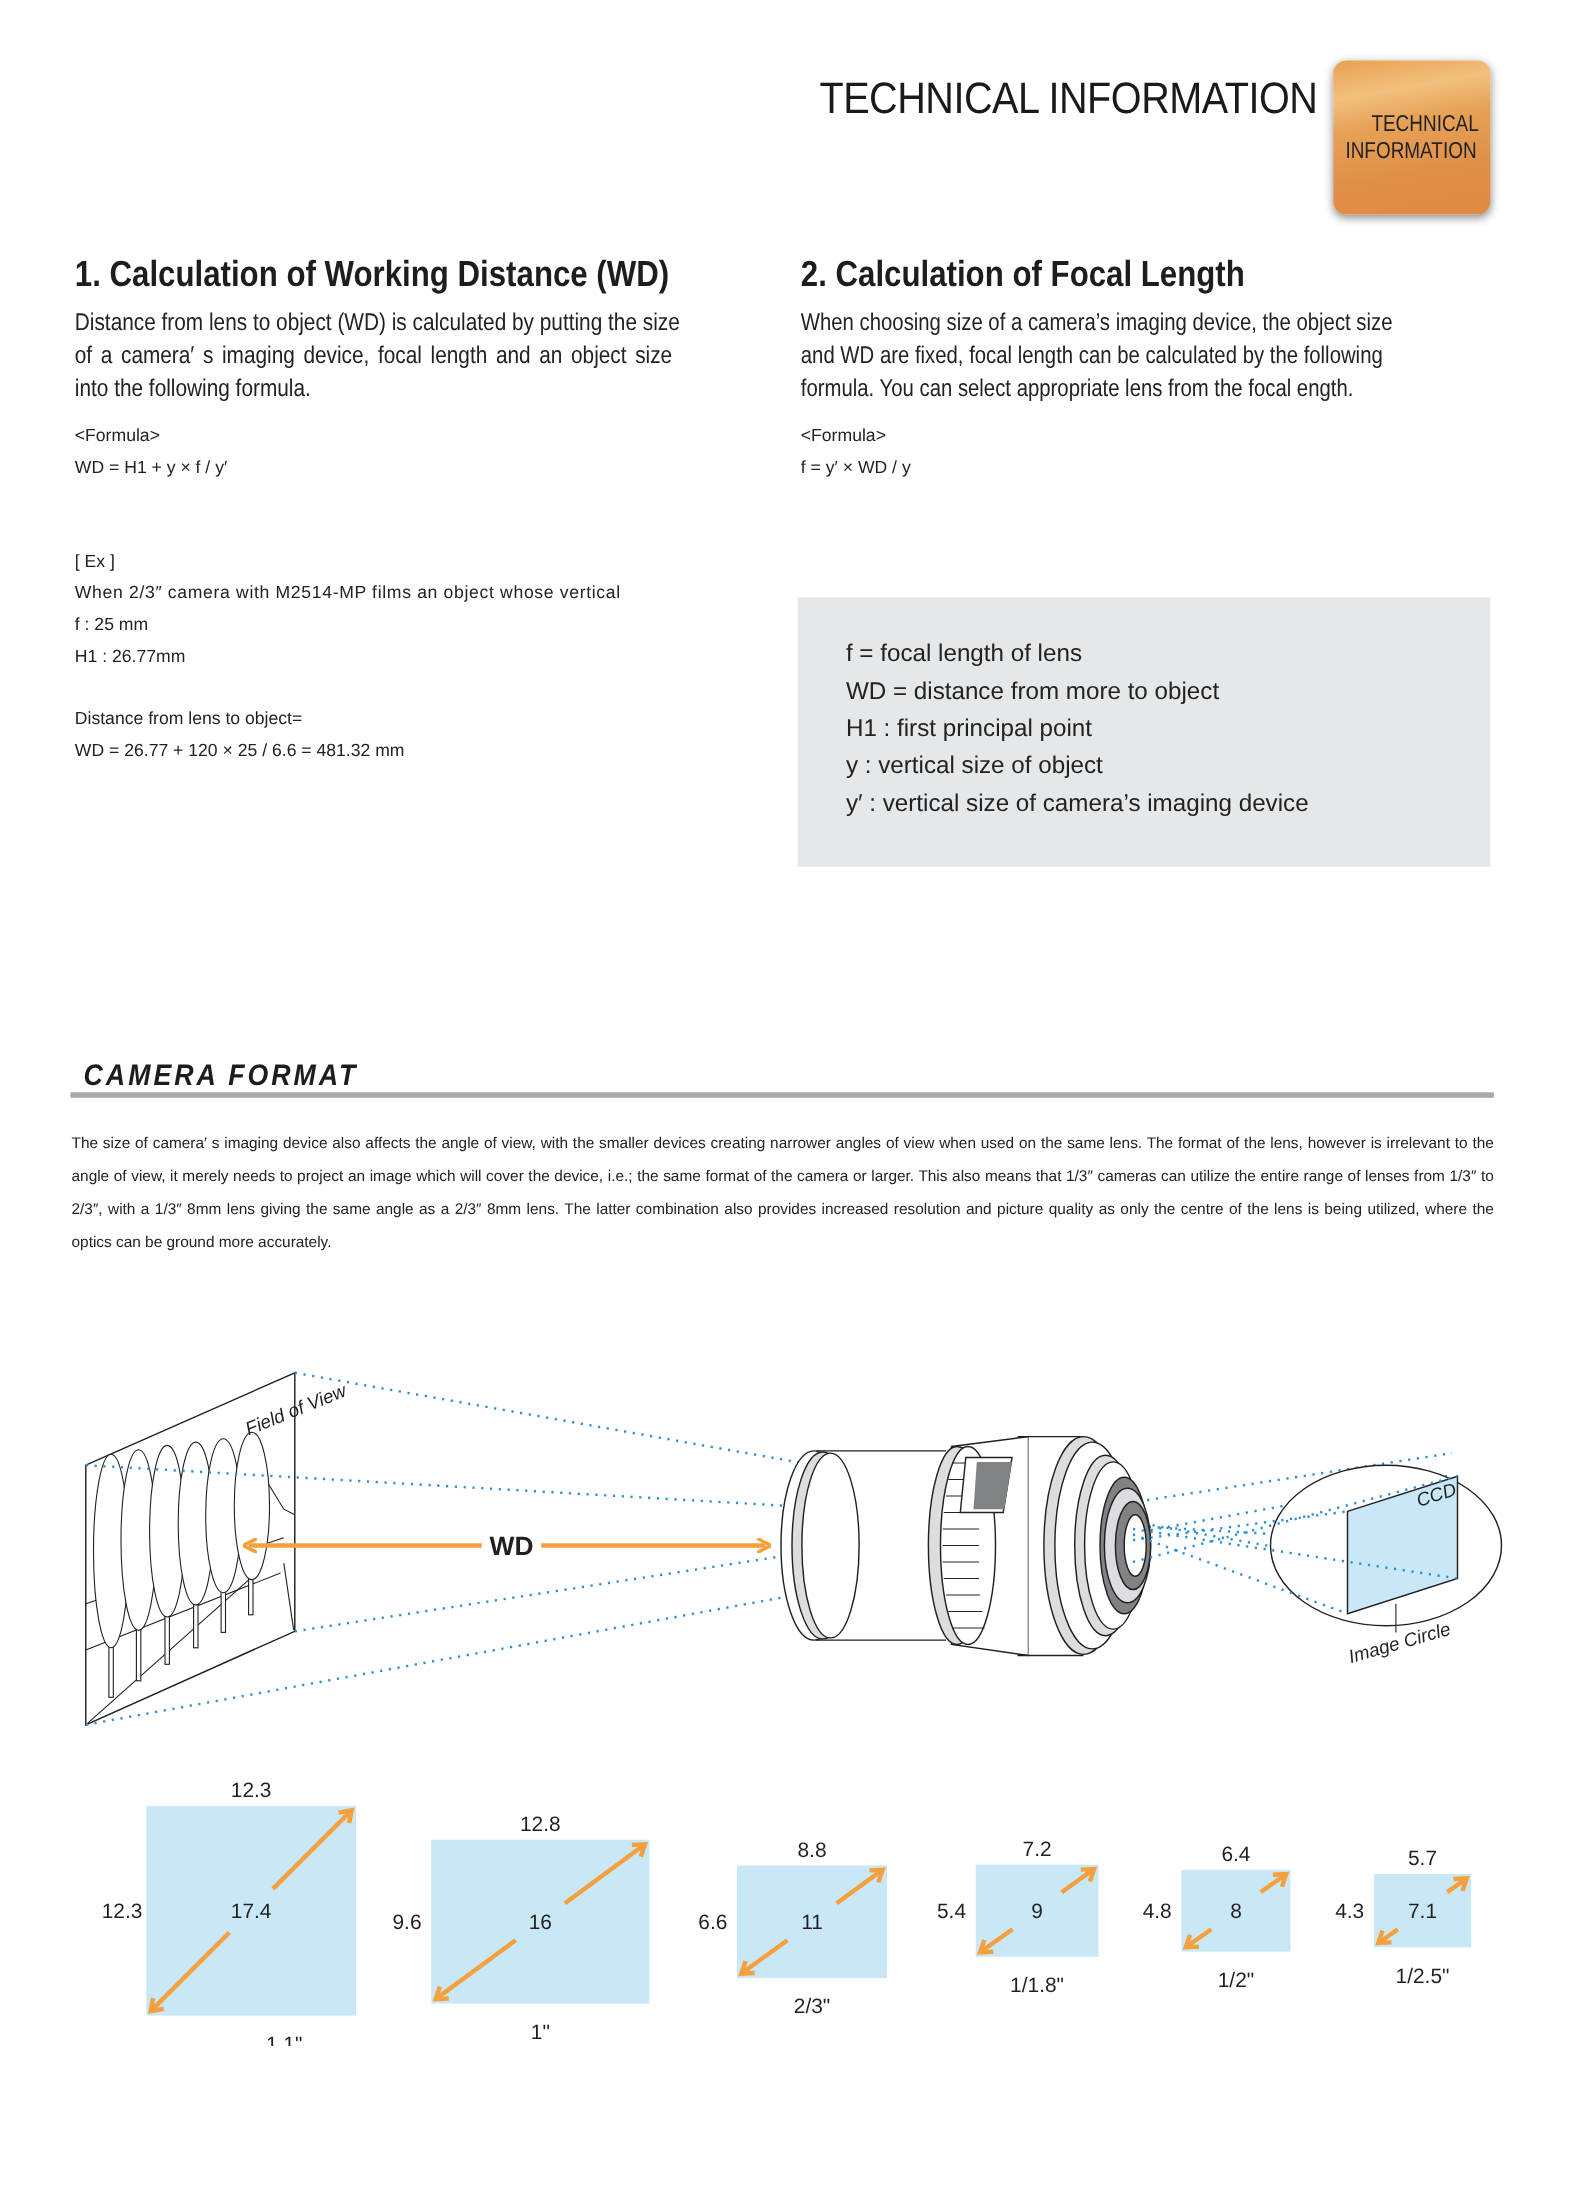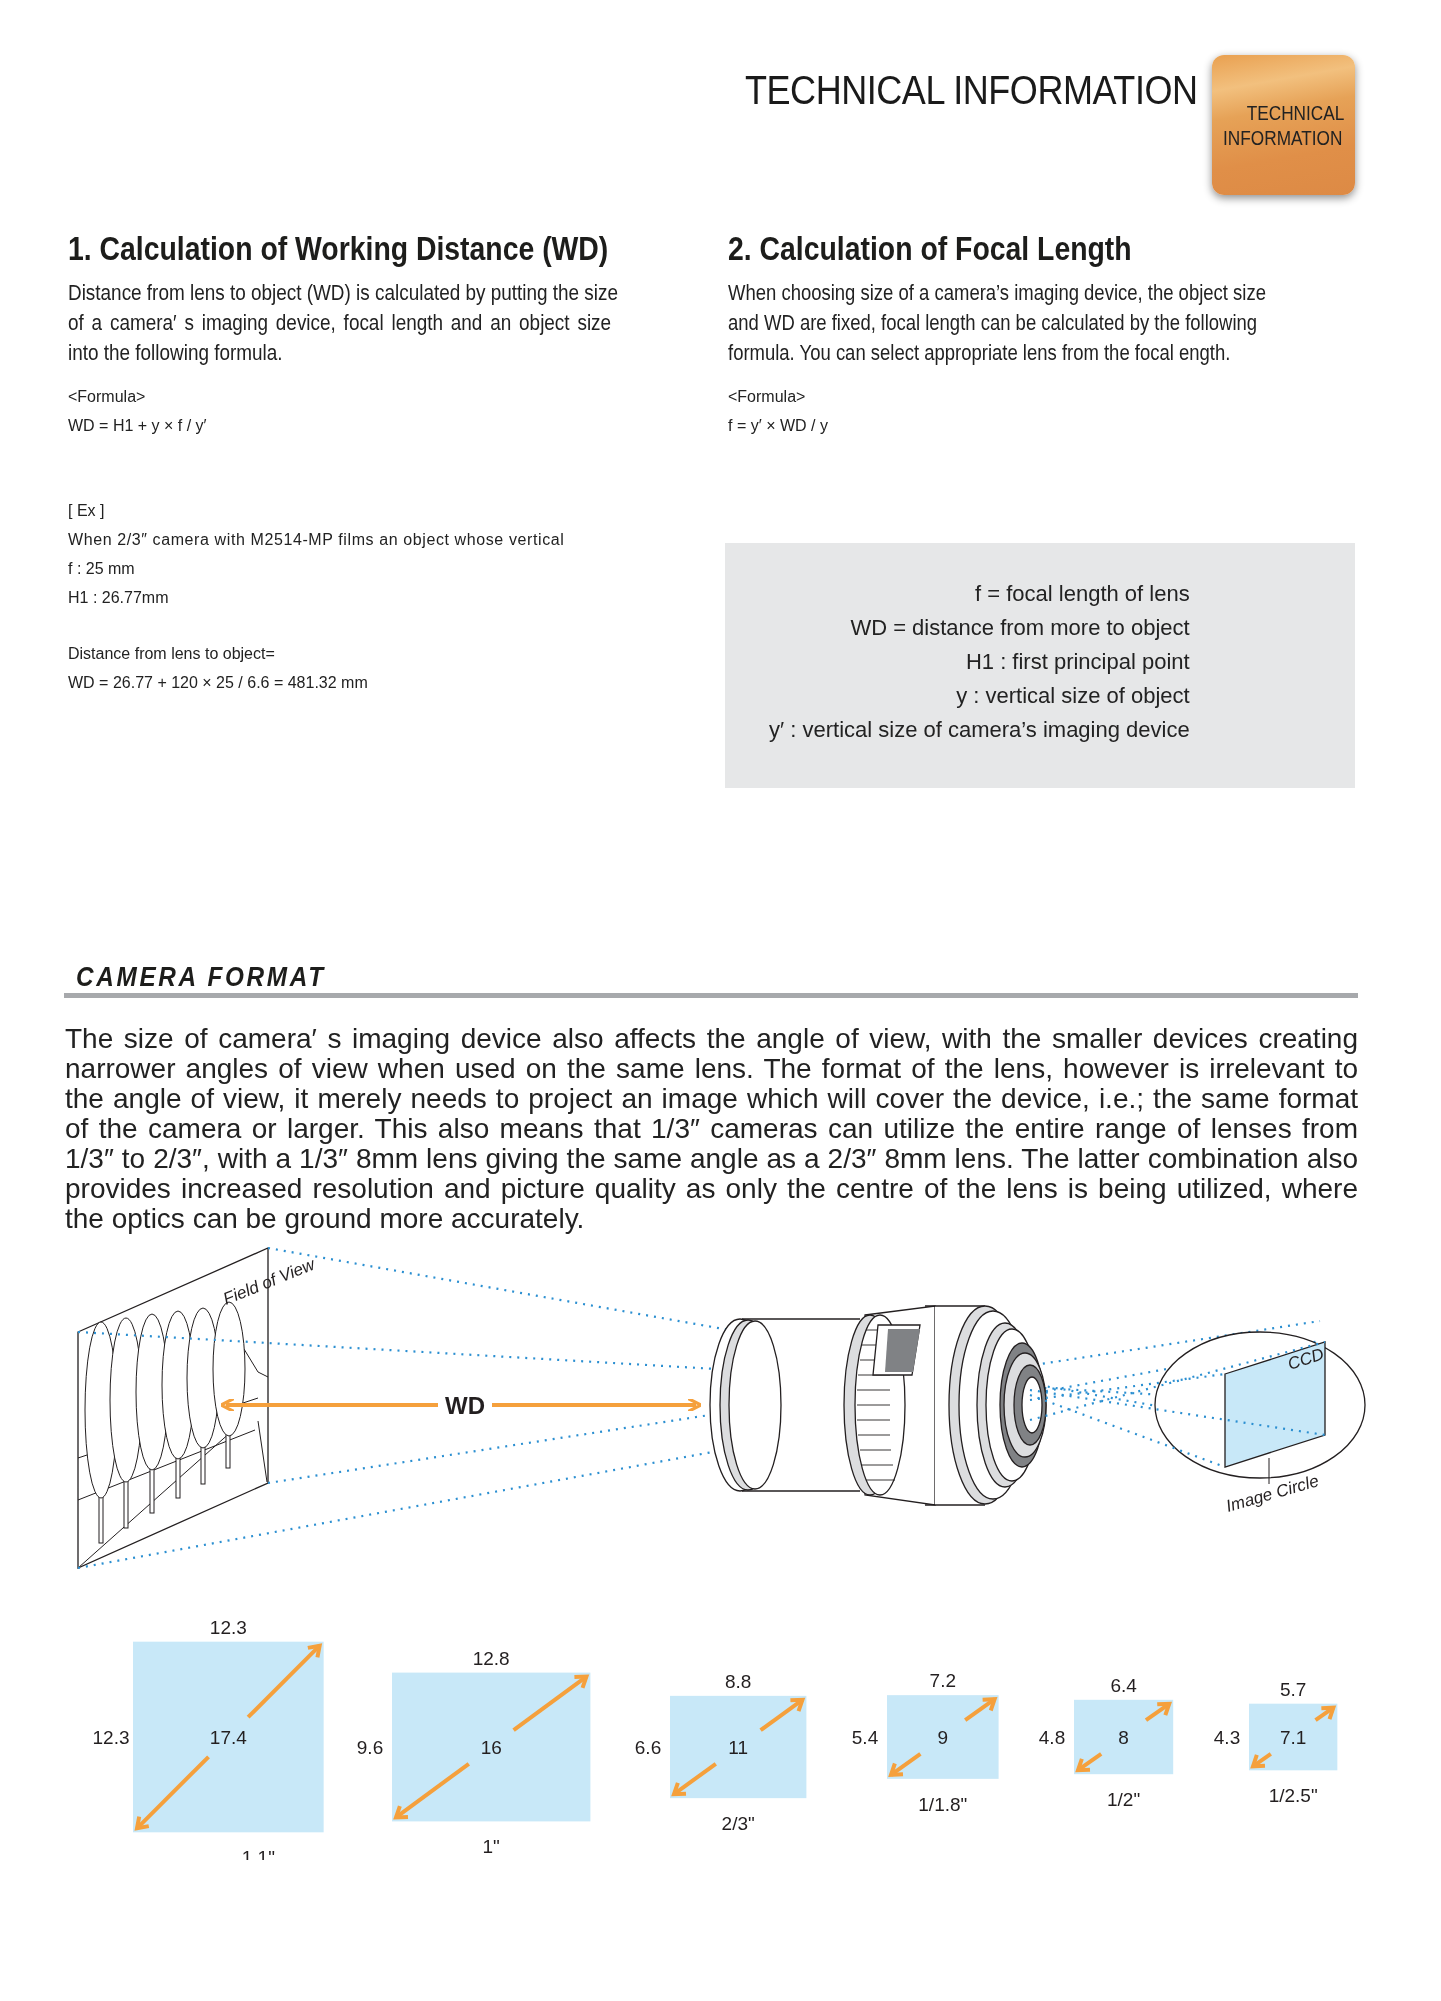--- a/index.html
+++ b/index.html
@@ -11,25 +11,25 @@
   .badge { left:1212px; top:55px; width:143px; height:140px; border-radius:12px;
            background:linear-gradient(170deg,#e9a050 0%,#f2c07e 22%,#e6a257 40%,#e08f48 70%,#dd8a45 100%);
            box-shadow:0 3px 8px rgba(0,0,0,0.45); display:flex; flex-direction:column;
            align-items:flex-end; justify-content:center; }
   .badge span { font-size:21px; line-height:25px; color:#222; transform:scaleX(0.82); display:block; white-space:nowrap; }
   .sec-h { font-size:33px; font-weight:bold; transform:scaleX(0.86); transform-origin:left top; white-space:nowrap; color:#1d1d1b; }
   .body-txt { font-size:22px; line-height:30px; color:#222; }
   .narrow { transform:scaleX(0.86); transform-origin:left top; }
   .small { font-size:16px; line-height:29px; color:#222; }
   .gray-box { left:725px; top:543px; width:630px; height:245px; background:#e6e7e8; }
-  .gray-box .lines { position:absolute; left:44px; top:34px; font-size:22px; line-height:34px; color:#222;text-align:right; }
+  .gray-box .lines { position:absolute; left:44px; top:34px; font-size:22px; line-height:34px; color:#222; }
   .cf-title { left:76px; top:962px; font-size:27px; font-weight:bold; font-style:italic; letter-spacing:3px;
               transform:scaleX(0.9); transform-origin:left top; color:#1d1d1b; }
   .cf-rule { left:64px; top:993px; width:1294px; height:5px; background:#a7a9ac; }
-  .cf-para { left:65px; top:1024px; width:1293px; font-size:28px; line-height:30px; text-align:justify; color:#222; }
+  .cf-para { left:65px; top:1024px; width:1293px; font-size:14px; line-height:30px; text-align:justify; color:#222; }
   .diagram { left:0; top:1230px; width:1441px; height:370px; }
   .fmt { left:0; top:1600px; width:1441px; height:260px; }
   svg text { font-family:"Liberation Sans", sans-serif; }
 </style>
 </head>
 <body>
 
 <div class="abs page-title">TECHNICAL INFORMATION</div>
 <div class="abs badge">
   <span>TECHNICAL</span>

